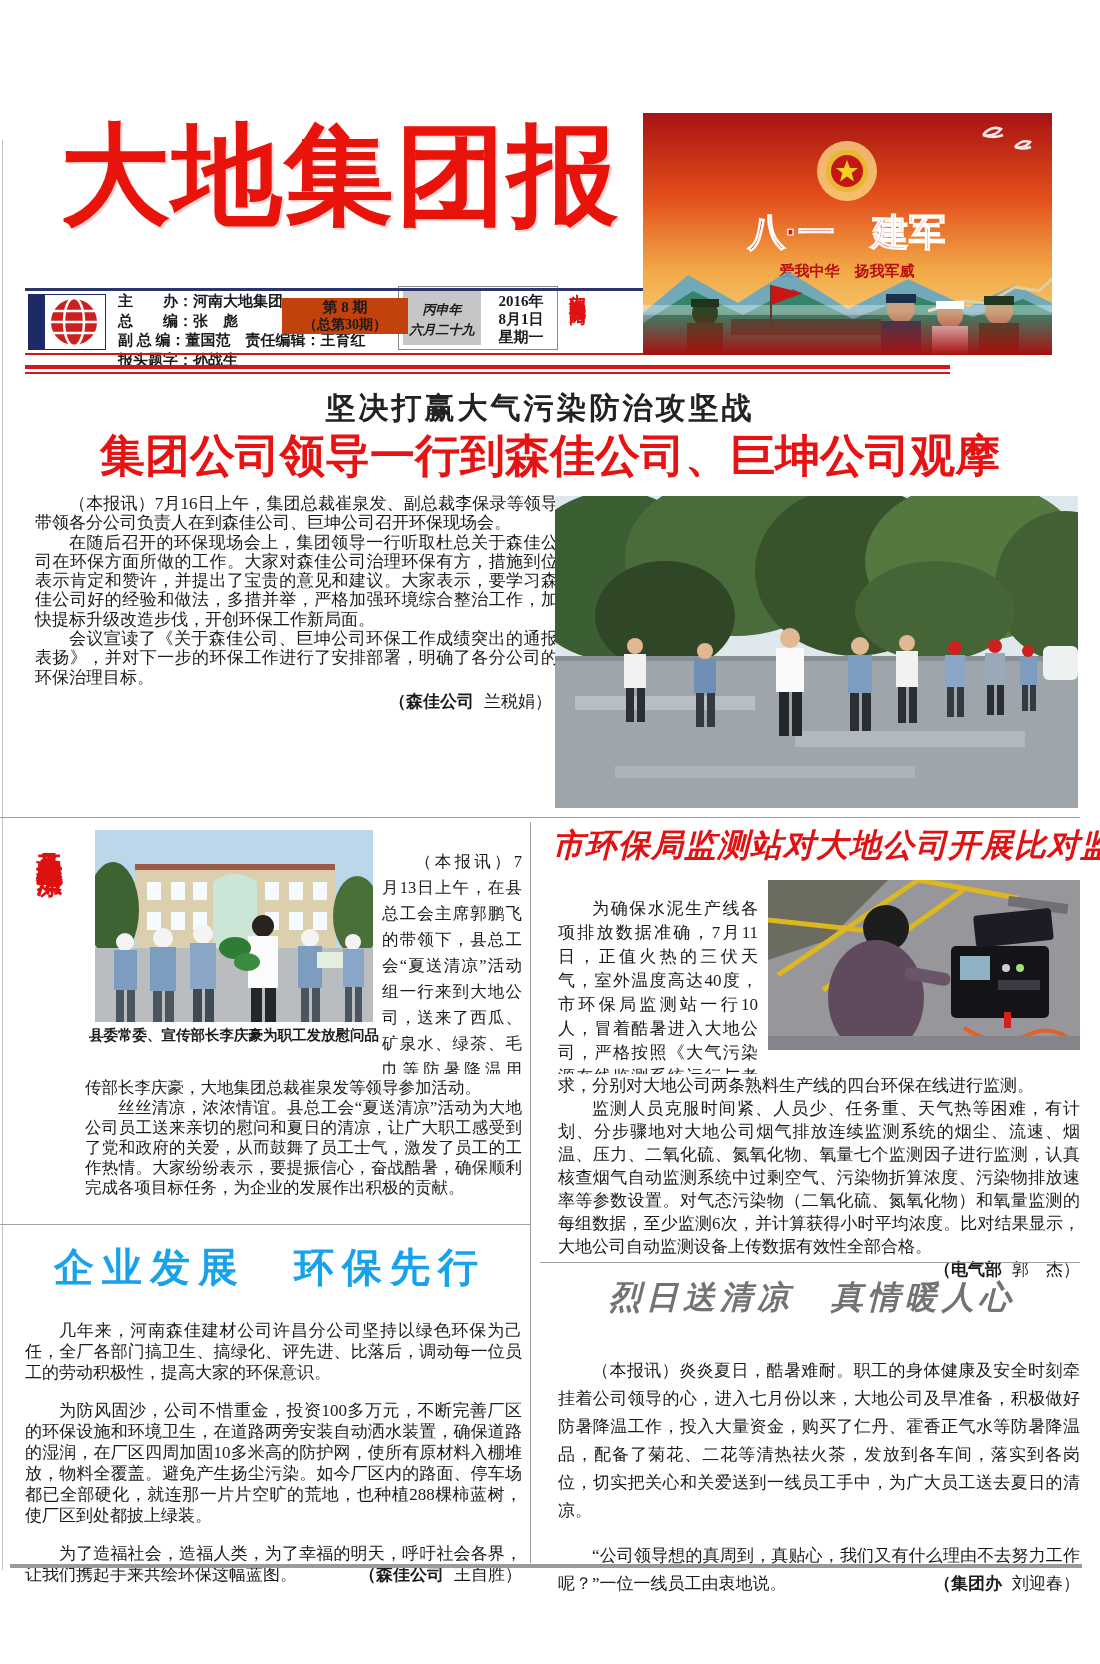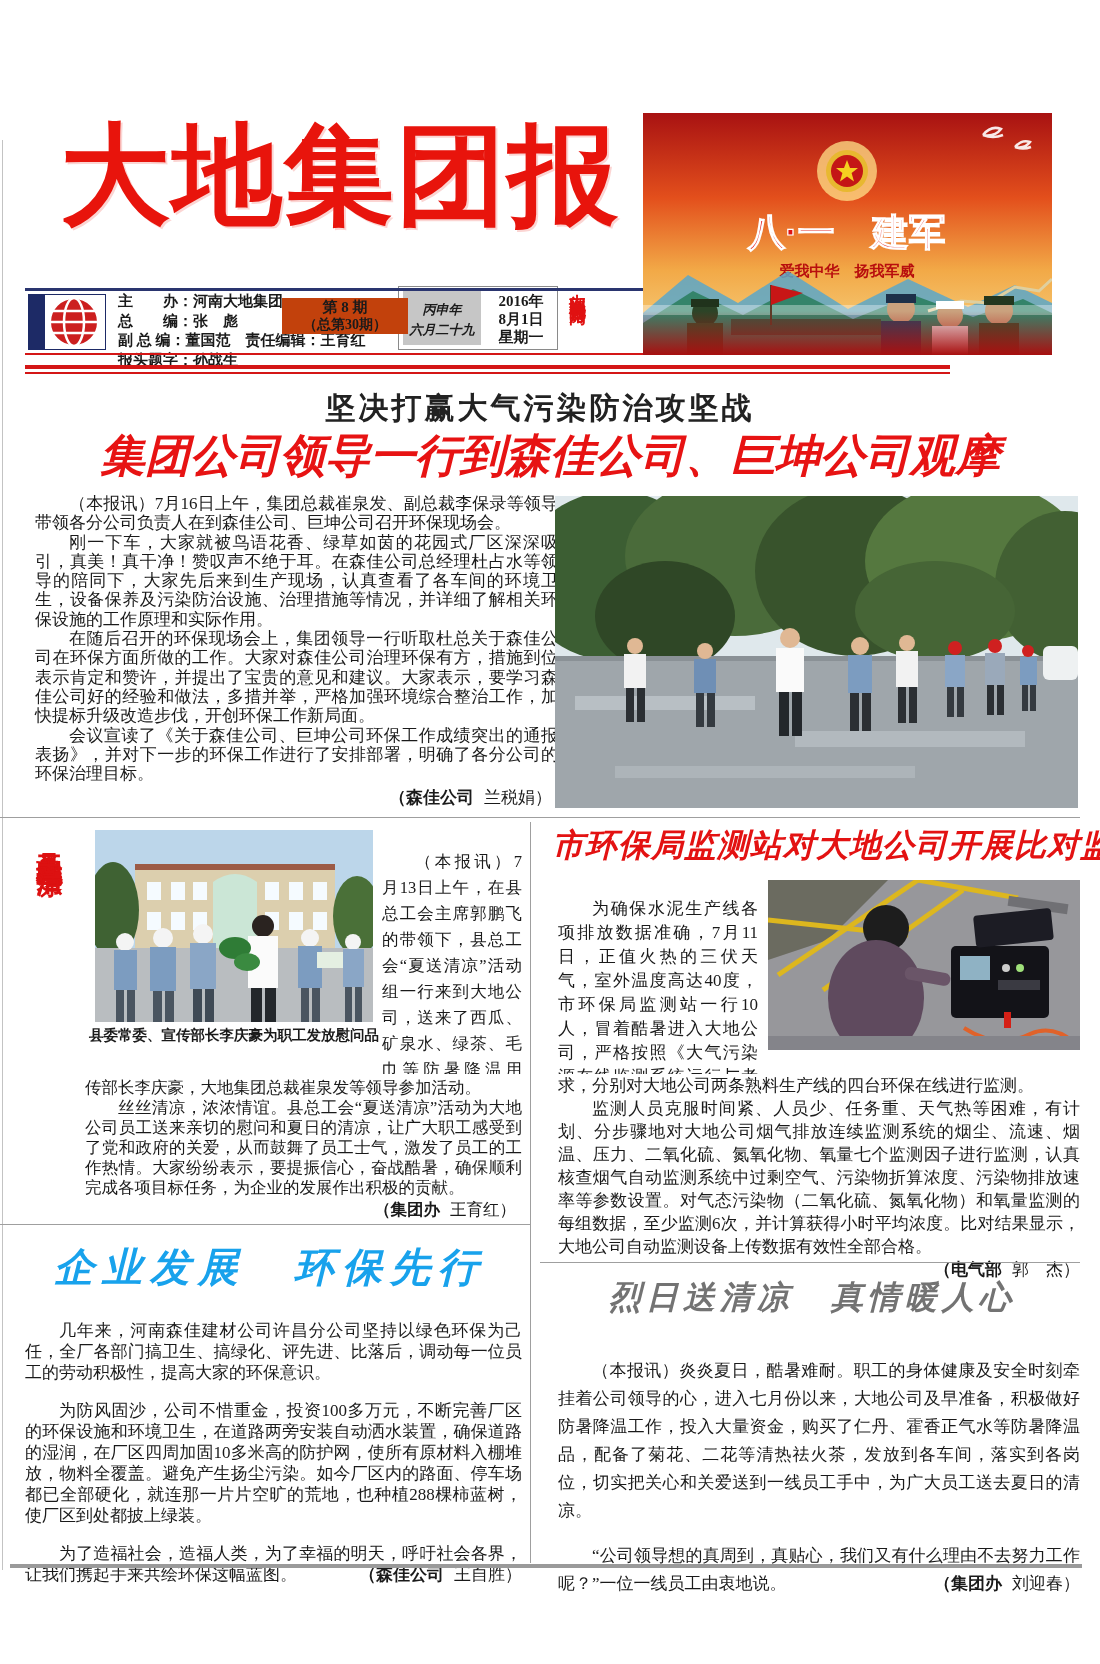--- a/index.html
+++ b/index.html
@@ -1,19 +1,19 @@
 <!DOCTYPE html>
 <html><head>
 <meta charset="utf-8">
 <style>
   html,body{margin:0;padding:0;background:#888;}
   .page{position:relative;width:1100px;height:1664px;background:#ffffff;margin:0 auto;
         font-family:"Liberation Serif",serif;color:#1a1a1a;overflow:hidden;}
   .abs{position:absolute;}
-  .sans{font-family:"Liberation Sans",sans-serif;font-style:italic;}
+  .sans{font-family:"Liberation Sans",sans-serif;}
   .left-edge{left:2px;top:140px;width:1px;height:1430px;background:#c3c3c3;}
 
   
   .mast-title{left:50px;top:96px;width:570px;height:168px;font-size:110px;line-height:160px;
       color:#e8140c;font-weight:bold;text-align:right;letter-spacing:2px;
       text-shadow:2px 2px 0 rgba(232,20,12,.18);}
   .issue-block{left:282px;top:250px;width:126px;text-align:center;font-weight:bold;z-index:3;background:#c2410c;margin-top:48px;}
   .issue-no{font-size:15px;line-height:18px;}
   .issue-total{font-size:14px;line-height:18px;}
   .navy-line{left:25px;top:288px;width:618px;height:3px;background:#2a356f;z-index:1;}
@@ -180,21 +180,20 @@
 
   <div class="abs red-a"></div>
   <div class="abs red-b"></div>
   <div class="abs red-c"></div>
 
   <div class="abs kicker">坚决打赢大气污染防治攻坚战</div>
   <div class="abs headline sans">集团公司领导一行到森佳公司、巨坤公司观摩</div>
 
   <div class="abs lead-text">
     <p class="ind">（本报讯）7月16日上午，集团总裁崔泉发、副总裁李保录等领导带领各分公司负责人在到森佳公司、巨坤公司召开环保现场会。</p>
-    <p class="ind">刚一下车，大家就被鸟语花香、绿草如茵的花园式厂区深深吸引，真美！真干净！赞叹声不绝于耳。在森佳公司总经理杜占水等领导的陪同下，大家先后来到生产现场，认真查看了各车间的环境卫生，设备保养及污染防治设施、治理措施等情况，并详细了解相关环保设施的工作原理和实际作用。</p>
     <p class="ind">在随后召开的环保现场会上，集团领导一行听取杜总关于森佳公司在环保方面所做的工作。大家对森佳公司治理环保有方，措施到位表示肯定和赞许，并提出了宝贵的意见和建议。大家表示，要学习森佳公司好的经验和做法，多措并举，严格加强环境综合整治工作，加快提标升级改造步伐，开创环保工作新局面。</p>
     <p class="ind">会议宣读了《关于森佳公司、巨坤公司环保工作成绩突出的通报表扬》，并对下一步的环保工作进行了安排部署，明确了各分公司的环保治理目标。</p>
     <div class="byline">
       <span class="by-org">（森佳公司</span><span>兰税娟）</span>
     </div>
   </div>
 
   <svg class="abs lead-photo" viewBox="0 0 523 312">
     <rect width="523" height="312" fill="#dfe8ec"></rect>
     <g>
@@ -337,23 +336,20 @@
 
   <div class="abs ucaption">县委常委、宣传部长李庆豪为职工发放慰问品</div>
 
   <div class="abs ucol">
     <p class="ind">（本报讯）7月13日上午，在县总工会主席郭鹏飞的带领下，县总工会“夏送清凉”活动组一行来到大地公司，送来了西瓜、矿泉水、绿茶、毛巾等防暑降温用品，县委常委、宣</p>
   </div>
 
   <div class="abs ucont">
     <p class="bp">传部长李庆豪，大地集团总裁崔泉发等领导参加活动。</p>
     <p class="bp ind">丝丝清凉，浓浓情谊。县总工会“夏送清凉”活动为大地公司员工送来亲切的慰问和夏日的清凉，让广大职工感受到了党和政府的关爱，从而鼓舞了员工士气，激发了员工的工作热情。大家纷纷表示，要提振信心，奋战酷暑，确保顺利完成各项目标任务，为企业的发展作出积极的贡献。</p>
-    <div class="byline" style="margin-top:2px">
-      <span class="by-org">（集团办</span><span>王育红）</span>
-    </div>
   </div>
 
   <div class="abs hdiv2"></div>
 
   <div class="abs env-title sans">企业发展　环保先行</div>
   <div class="abs env-text">
     <p class="ind">几年来，河南森佳建材公司许昌分公司坚持以绿色环保为己任，全厂各部门搞卫生、搞绿化、评先进、比落后，调动每一位员工的劳动积极性，提高大家的环保意识。</p>
     <p class="ind">为防风固沙，公司不惜重金，投资100多万元，不断完善厂区的环保设施和环境卫生，在道路两旁安装自动洒水装置，确保道路的湿润，在厂区四周加固10多米高的防护网，使所有原材料入棚堆放，物料全覆盖。避免产生扬尘污染。如今厂区内的路面、停车场都已全部硬化，就连那一片片空旷的荒地，也种植288棵柿蓝树，使厂区到处都披上绿装。</p>
     <p class="ind"><span>为了造福社会，造福人类，为了幸福的明天，呼吁社会各界，让我们携起手来共绘环保这幅蓝图。</span><span class="byline-inline"><span class="by-org">（森佳公司</span><span>王自胜）</span></span></p>
   </div>

